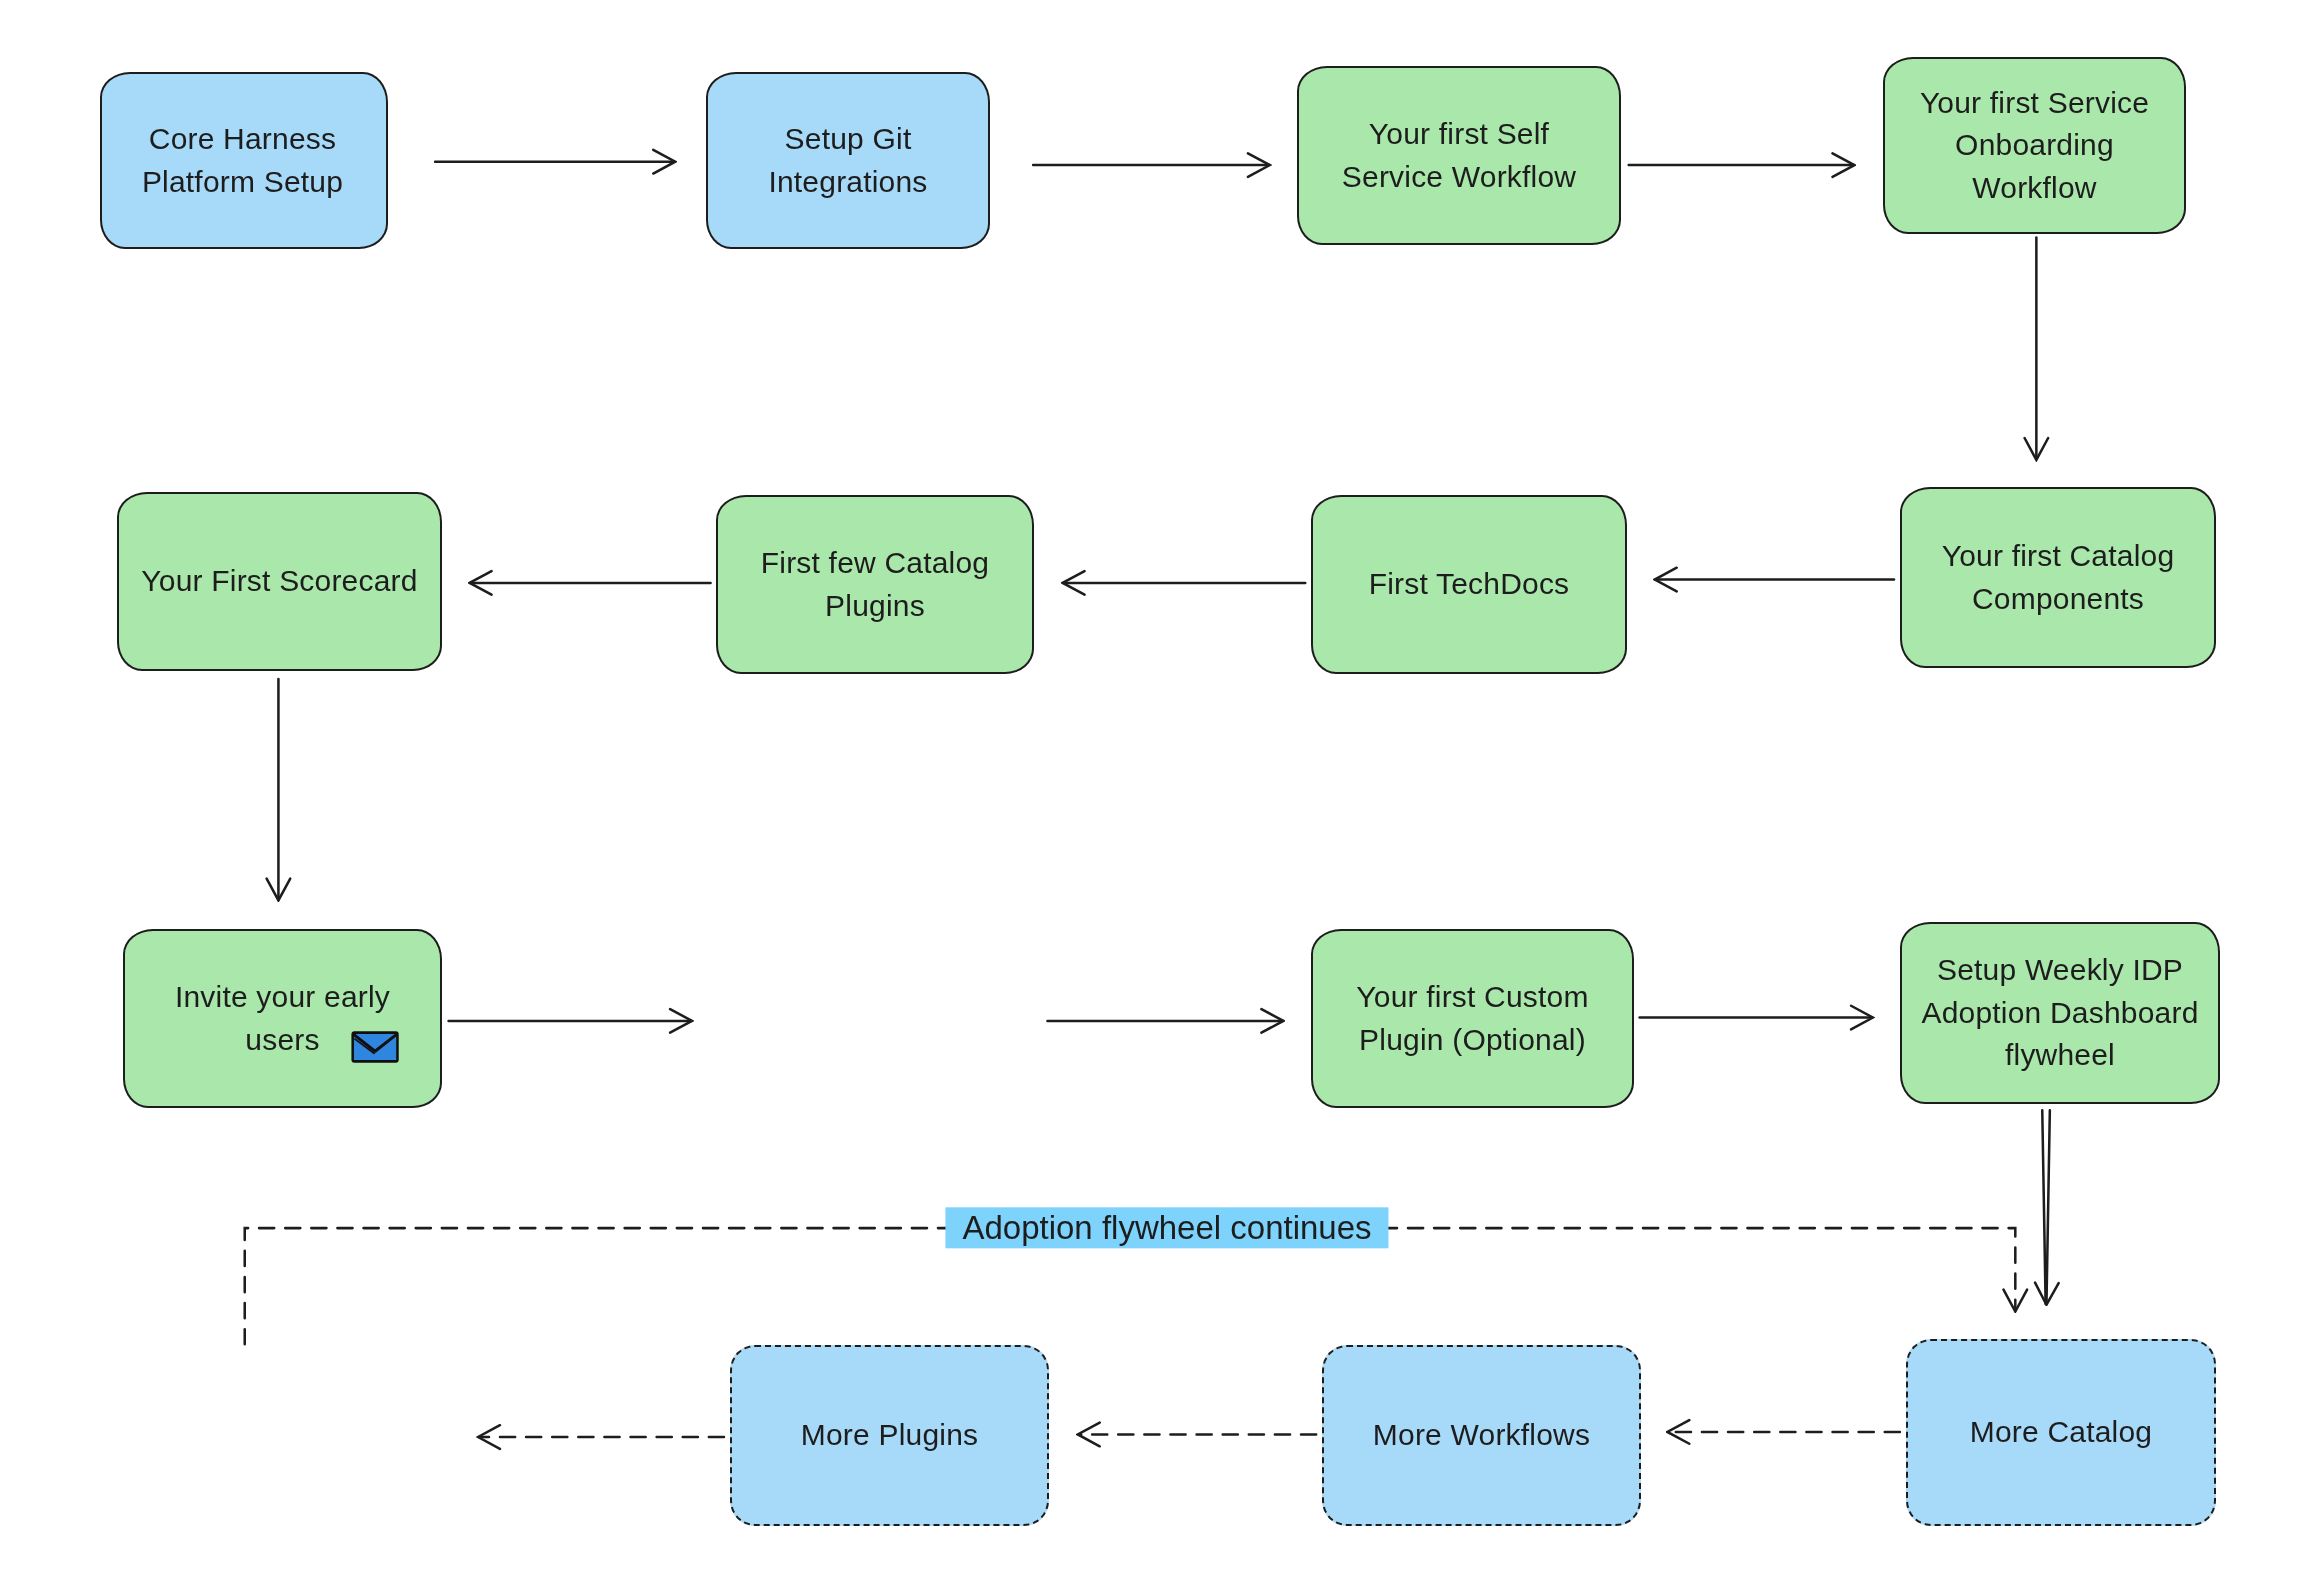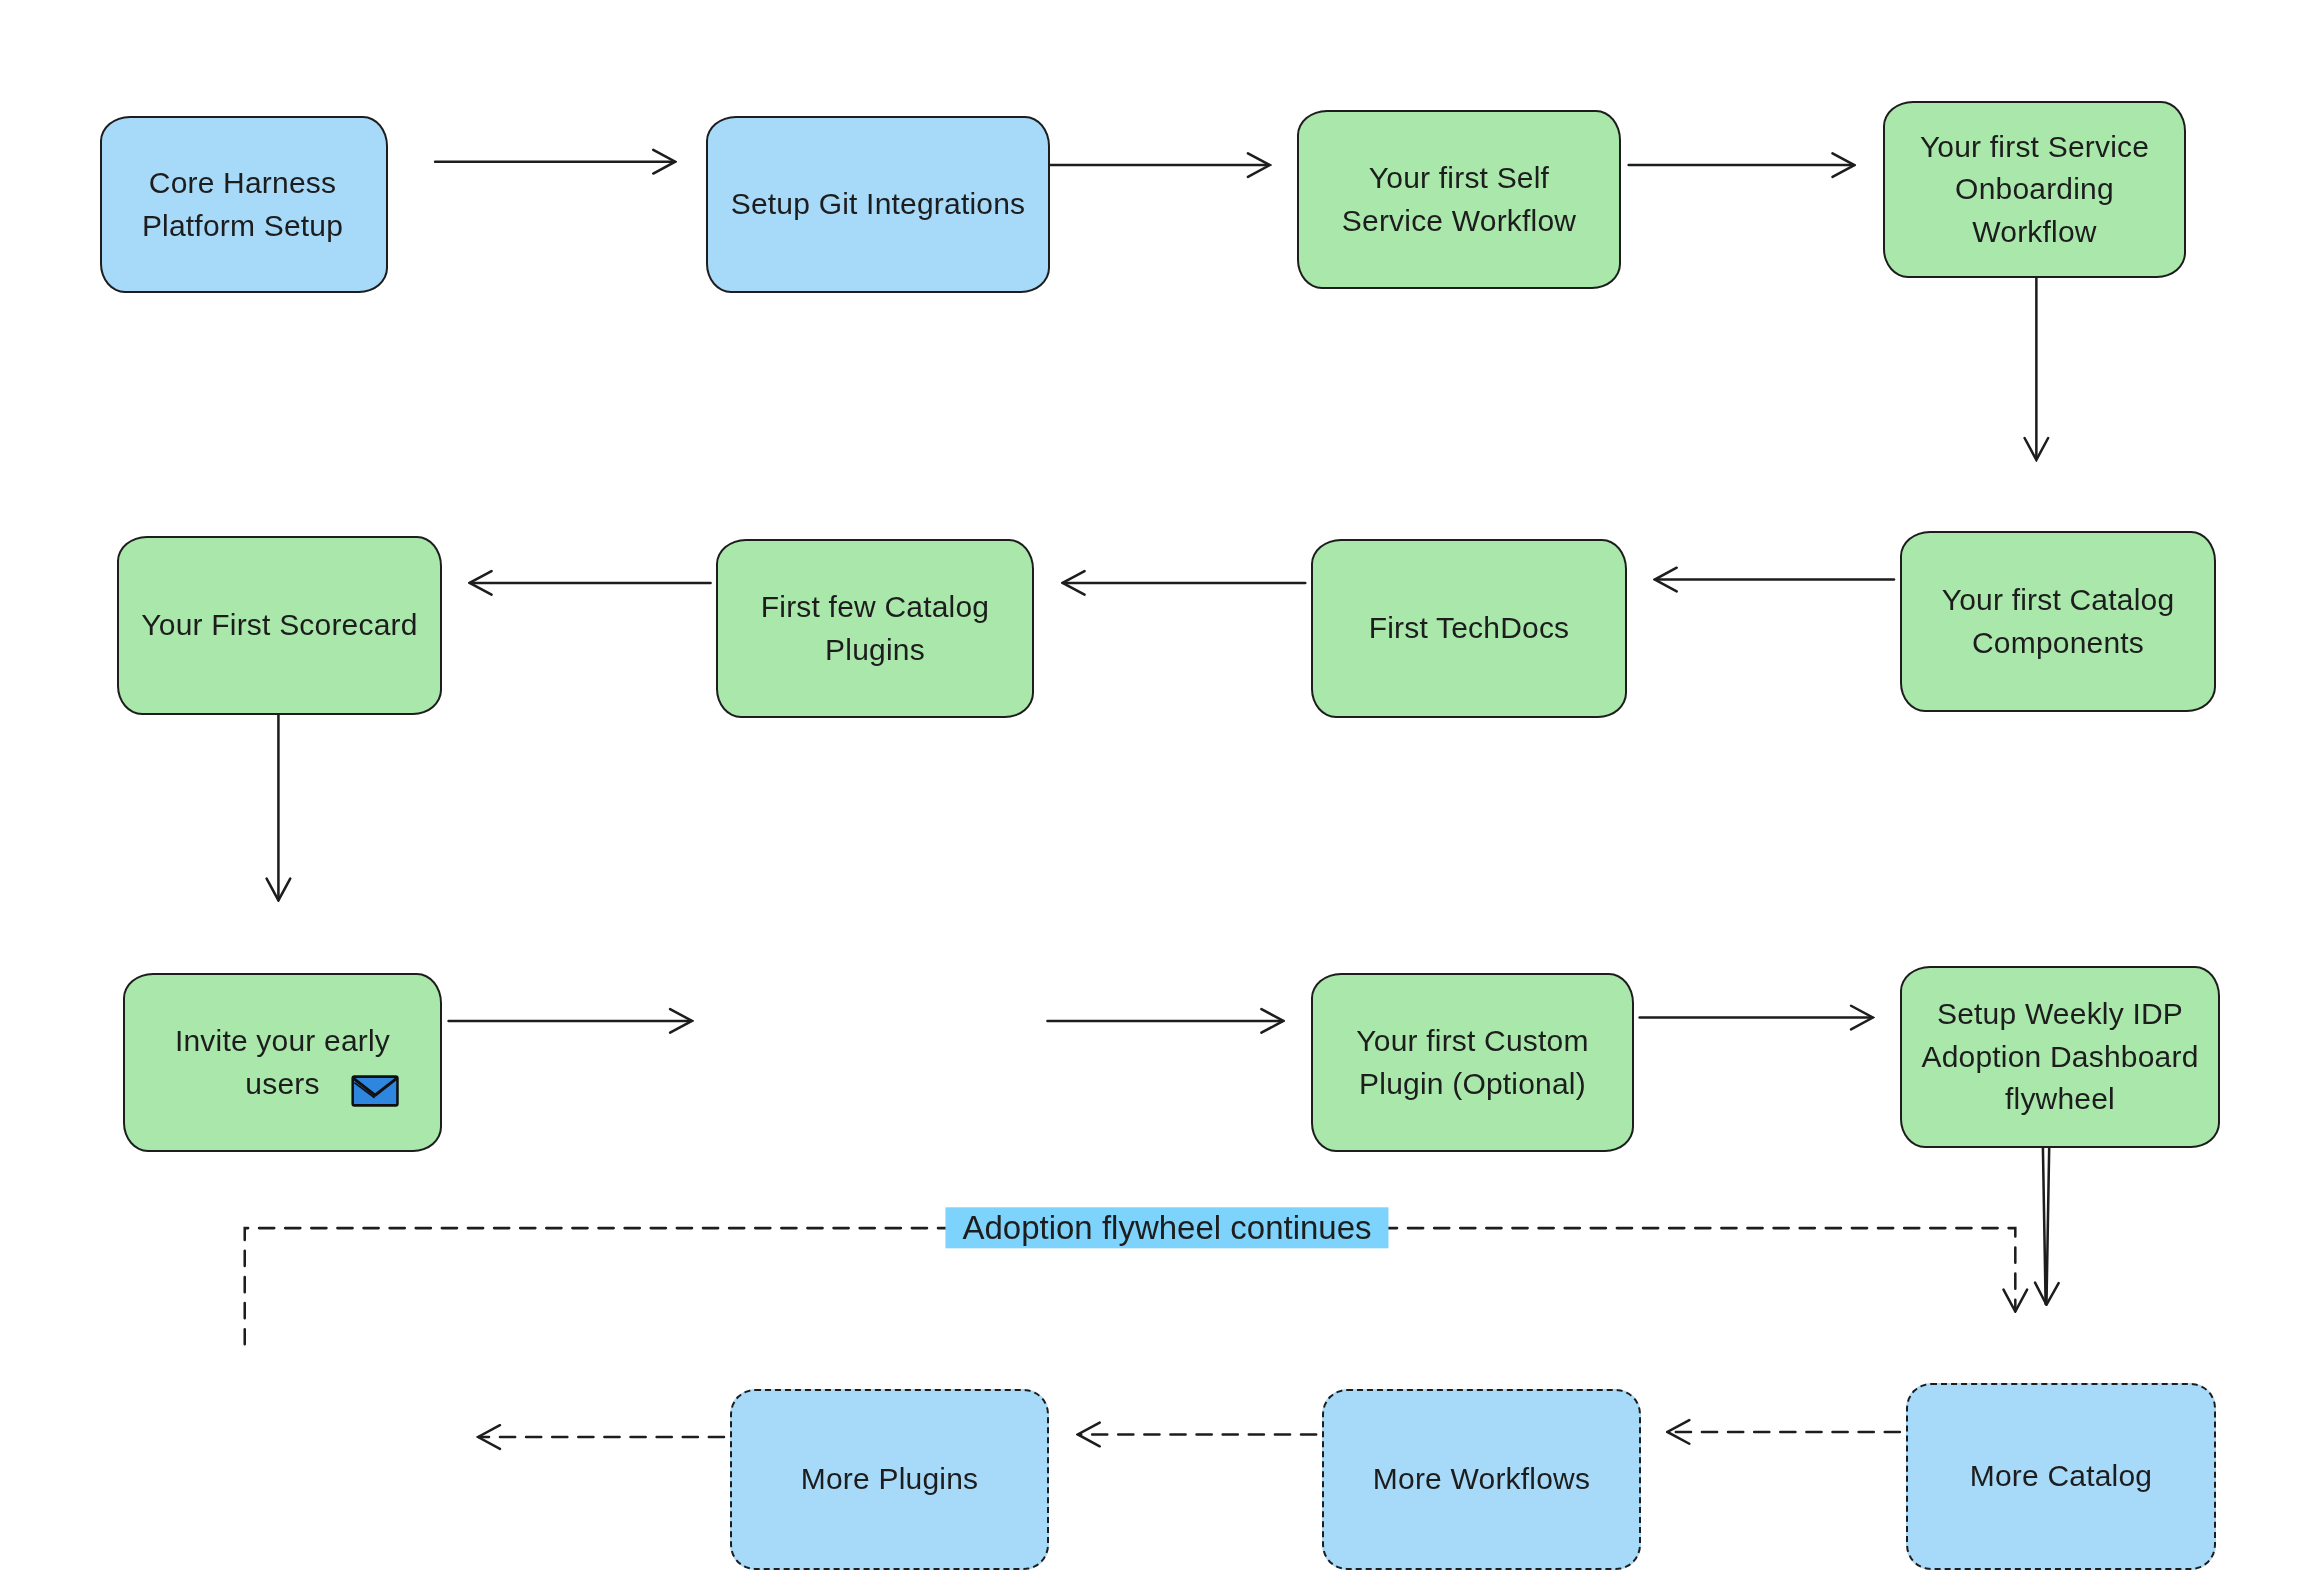--- a/index.html
+++ b/index.html
@@ -18,21 +18,20 @@
   .node{
     position:absolute;
     box-sizing:border-box;
     display:flex;align-items:center;justify-content:center;
     text-align:center;
     font-size:30px;line-height:1.42;font-weight:500;
     padding:11.8px 22px;
     border:2.5px solid var(--stroke,#1d1d1d);
     border-radius:30px 25px 29px 25px / 25px 30px 25px 29px;
     letter-spacing:0.2px;
-    margin-top:44px;
   }
   .node.blue{background:var(--blue-fill,#a7d9f8);}
   .node.green{background:var(--green-fill,#a9e7ab);}
   .node.dashedborder{border-style:dashed;border-width:2.9px;border-radius:25px;}
   .node .label{position:relative;}
   .env{position:absolute;}
   .env rect{fill:var(--envelope-blue,#2e86de);stroke:#101010;stroke-width:3;}
   .env path{fill:none;stroke:#101010;stroke-width:3.5;stroke-linejoin:round;}
   .flywheel-label{
     position:absolute;
@@ -78,21 +77,21 @@
     <path class="wire dashed" d="M 2255,1700 L 1980,1700" marker-end="url(#vhead)"></path>
     <path class="wire dashed" d="M 1562,1703 L 1280,1703" marker-end="url(#vhead)"></path>
     <path class="wire dashed" d="M 859,1706 L 568,1706" marker-end="url(#vhead)"></path>
 
     <path class="wire dashed" d="M 290,1596 L 290,1458 L 2392,1458 L 2392,1556" marker-end="url(#vhead)"></path>
   </svg>
 
   <div class="node blue" style="left:100px;top:72px;width:288px;height:177px;padding-left:19px;">
     <span class="label">Core Harness Platform Setup</span>
   </div>
-  <div class="node blue" style="left:706px;top:72px;width:344px;height:177px;">
+  <div class="node blue" style="left:706px;top:72px;width:284px;height:177px;">
     <span class="label">Setup Git Integrations</span>
   </div>
   <div class="node green" style="left:1297px;top:66px;width:324px;height:179px;">
     <span class="label">Your first Self Service Workflow</span>
   </div>
   <div class="node green" style="left:1883px;top:57px;width:303px;height:177px;">
     <span class="label">Your first Service Onboarding Workflow</span>
   </div>
 
   <div class="node green" style="left:1900px;top:487px;width:316px;height:181px;">

